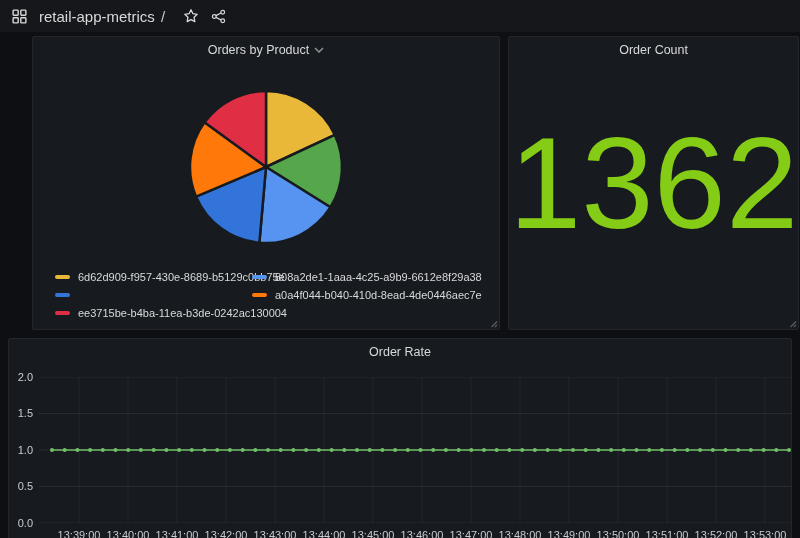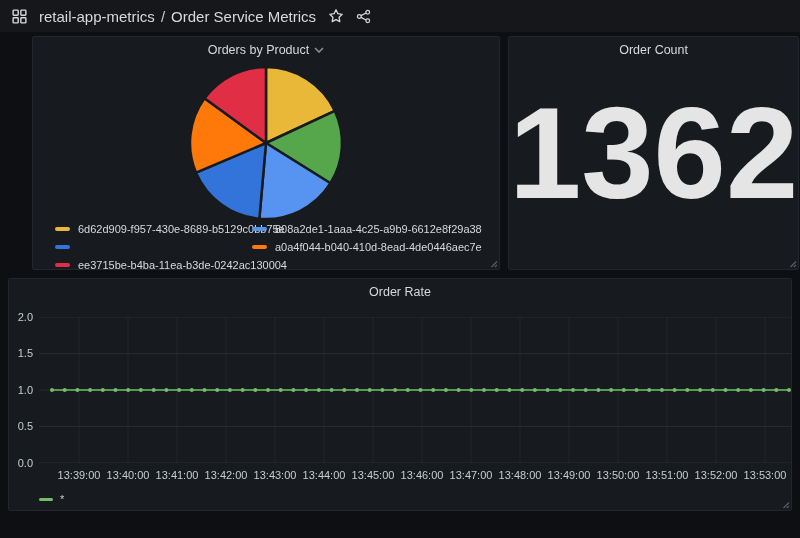--- a/index.html
+++ b/index.html
@@ -14,21 +14,21 @@
   .topbar {
     height:32px; display:flex; align-items:center;
     padding:16px 12px; gap:12px; background:#15171b;
   }
   .icon { display:inline-flex; align-items:center; justify-content:center; cursor:pointer; }
   .breadcrumb { display:flex; align-items:center; font-size:15px; font-weight:500; }
   .breadcrumb .sep { margin:0 6px; color:#c7c9cc; }
   .breadcrumb span { cursor:pointer; }
   
   .dash { padding:4px 8px 8px 8px; display:flex; flex-direction:column; gap:8px; }
-  .row1 { display:flex; gap:8px; height:234px;padding-left:24px; }
+  .row1 { display:flex; gap:8px; height:294px;padding-left:24px; }
   .row2 { height:233px; }
   .panel {
     background:#171b1f; border:1px solid #23262c; border-radius:2px;
     position:relative; display:flex; flex-direction:column; height:100%;
   }
   .panel-pie { width:468px; flex:0 0 468px; }
   .panel-stat { flex:1; }
   .row2 .panel { width:100%; }
   .panel-header {
     height:26px; flex:0 0 26px; display:flex; align-items:center; justify-content:center;
@@ -40,21 +40,21 @@
   .pie-legend {
     display:grid; grid-template-columns:197px 1fr;
     row-gap:6px; padding:0 6px 10px 22px;
   }
   .legend-item { display:flex; align-items:center; gap:8px; cursor:pointer; }
   .legend-swatch { width:15px; height:4px; border-radius:2px; flex:0 0 auto; }
   .legend-label { font-size:11px; color:#d8d9da; white-space:nowrap; }
   
   .stat-wrap { flex:1; display:flex; align-items:center; justify-content:center; }
   .stat-value {
-    font-size:130px; font-weight:700; line-height:1; color:#e5e5e5;
+    font-size:130px; font-weight:400; line-height:1; color:#84cc16;
     letter-spacing:0;
   }
   
   .ts-chart { position:relative; flex:1; font-size:11px; color:#c7ccd1; }
   .y-tick { position:absolute; left:0; width:24px; text-align:right; line-height:11px; }
   .x-tick { position:absolute; top:164px; transform:translateX(-50%); white-space:nowrap; }
   .ts-plot { position:absolute; left:30px; top:12px; }
   .ts-legend { position:absolute; left:30px; top:188px; display:flex; align-items:center; gap:7px; cursor:pointer; }
   .ts-legend-swatch { width:14px; height:3px; border-radius:2px; }
   .ts-legend-label { font-size:11px; color:#c7ccd1; }
@@ -69,21 +69,20 @@
         <rect x="1.2" y="1.2" width="5.4" height="5.4" rx="0.8"></rect>
         <rect x="9.4" y="1.2" width="5.4" height="5.4" rx="0.8"></rect>
         <rect x="1.2" y="9.4" width="5.4" height="5.4" rx="0.8"></rect>
         <rect x="9.4" y="9.4" width="5.4" height="5.4" rx="0.8"></rect>
       </g>
     </svg>
   </span>
   <div class="breadcrumb">
     <span>retail-app-metrics</span>
     <span class="sep">/</span>
-    <span>Order Service Metrics</span>
   </div>
   <span class="icon">
     <svg width="16" height="16" viewBox="0 0 16 16">
       <path d="M8 1.8 L9.9 5.7 L14.2 6.3 L11.1 9.3 L11.8 13.6 L8 11.6 L4.2 13.6 L4.9 9.3 L1.8 6.3 L6.1 5.7 Z" fill="none" stroke="#d8d9da" stroke-width="1.3" stroke-linejoin="round"></path>
     </svg>
   </span>
   <span class="icon">
     <svg width="15" height="15" viewBox="0 0 16 16">
       <g fill="none" stroke="#d8d9da" stroke-width="1.3">
         <circle cx="12.5" cy="3.5" r="2"></circle>

